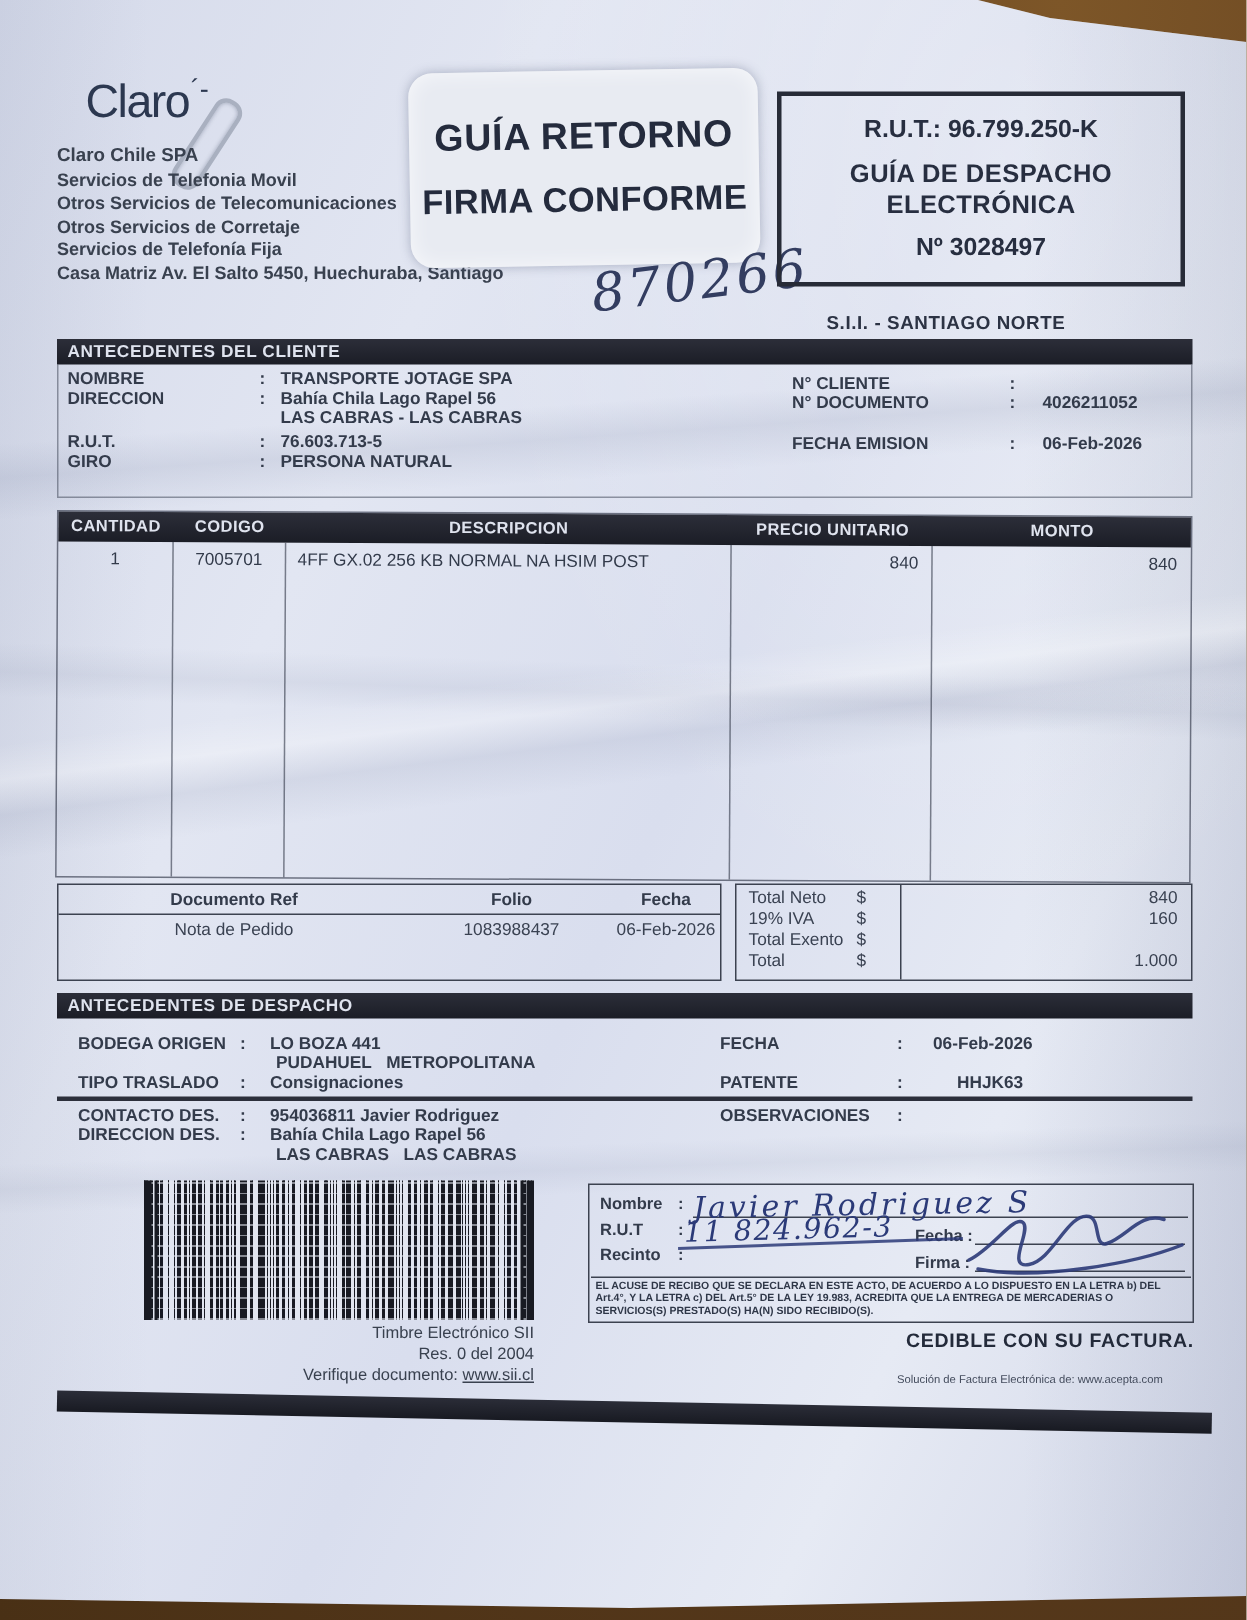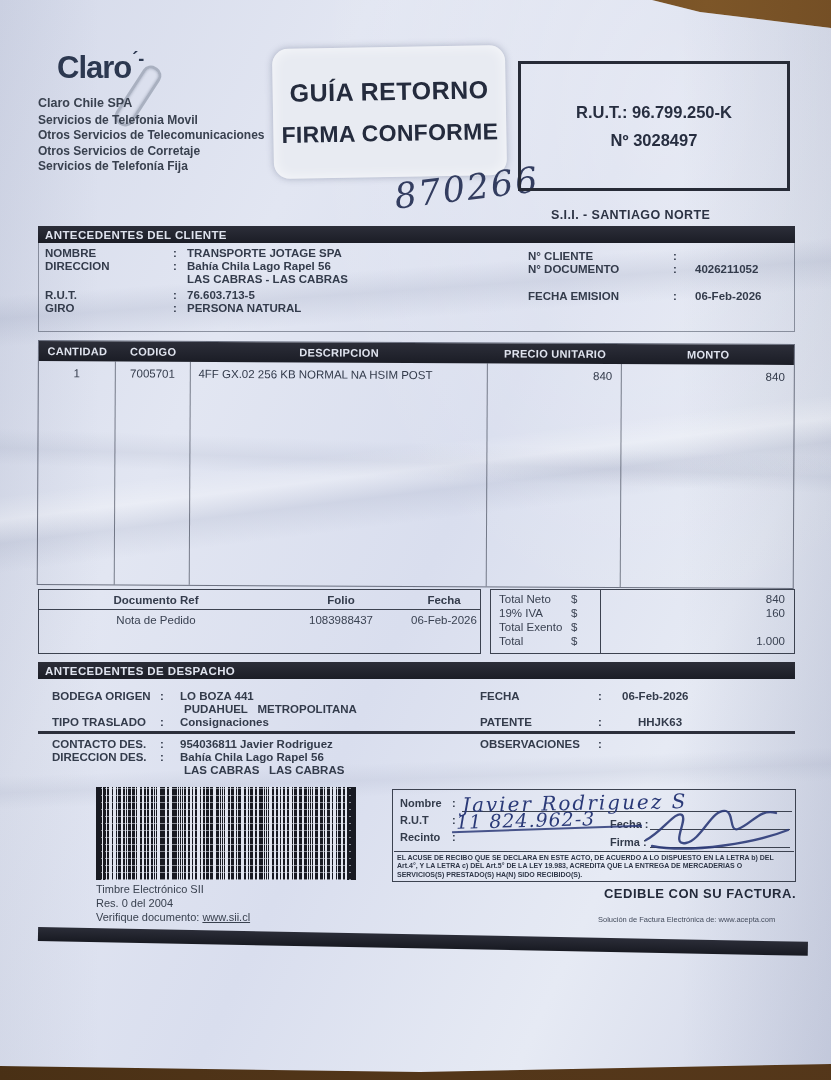--- a/index.html
+++ b/index.html
@@ -20,21 +20,21 @@
       linear-gradient(176deg,transparent 26%,rgba(125,135,165,.16) 28%,transparent 30.5%),
       linear-gradient(173deg,transparent 42%,rgba(255,255,255,.28) 44%,rgba(118,128,158,.13) 46%,transparent 48.5%),
       linear-gradient(2deg,transparent 55.5%,rgba(118,128,158,.11) 57%,transparent 58.8%),
       linear-gradient(178deg,transparent 70%,rgba(118,128,158,.10) 71.5%,transparent 73%),
       linear-gradient(90deg,rgba(110,120,150,.10),transparent 12%,transparent 82%,rgba(110,120,150,.16)),
       radial-gradient(ellipse at 80% 10%,rgba(255,255,255,.30),transparent 38%);
   }
   .abs{position:absolute;}
 
   
-  .logo{left:57px;top:50px;font-size:31px;font-weight:bold;color:#2c3850;letter-spacing:-1px;}
+  .logo{left:57px;top:50px;font-size:31px;font-weight:normal;color:#2c3850;letter-spacing:-1px;}
   .logo .mark{font-size:18px;position:relative;top:-13px;left:1px;letter-spacing:0;}
   .paperclip{left:128px;top:62px;width:14px;height:62px;border:3px solid #99a1b1;border-radius:9px;
     transform:rotate(33deg);opacity:.75;box-shadow:inset 0 0 3px rgba(60,70,95,.5);}
   .company-name{left:38px;top:96px;font-size:12.5px;font-weight:600;color:#39414f;}
   .company-lines{left:38px;top:113px;font-size:12px;font-weight:600;color:#39414f;line-height:15.4px;}
 
   
   .sticker{left:273px;top:47px;width:233px;height:130px;background:#e8ebf2;border-radius:16px;
     transform:rotate(-1deg);box-shadow:0 0 7px rgba(80,90,120,.4), inset 0 0 14px rgba(255,255,255,.7);
     display:flex;flex-direction:column;align-items:center;justify-content:center;gap:14px;}
@@ -99,21 +99,21 @@
   .barcode{left:96px;top:787px;width:260px;height:93px;position:absolute;background-color:#e2e6f0;
     background-image:
       repeating-linear-gradient(0deg,rgba(226,230,240,.55) 0 1px,transparent 1px 7px),
       repeating-linear-gradient(90deg,#181a22 0 1px,transparent 1px 4px),
       repeating-linear-gradient(90deg,transparent 0 2px,#181a22 2px 3px,transparent 3px 7px),
       repeating-linear-gradient(90deg,#181a22 0 2px,transparent 2px 5px,#181a22 5px 6px,transparent 6px 11px);
   }
   .guard{position:absolute;top:0;bottom:0;width:5px;background:#181a22;}
   .guard.gl{left:0;} .guard.gl2{left:7px;width:2px;}
   .guard.gr{right:0;} .guard.gr2{right:7px;width:2px;}
-  .timbre{position:absolute;left:96px;width:260px;text-align:left;font-size:11px;color:#39414f;}
+  .timbre{position:absolute;left:96px;width:260px;text-align:right;font-size:11px;color:#39414f;}
 
   
   .sig-box{left:392px;top:789px;width:404px;height:93px;border:1.5px solid #3c4250;box-sizing:border-box;}
   .sig-label{position:absolute;font-size:11px;font-weight:bold;color:#333b4b;}
   .writeline{position:absolute;height:1px;background:#3c4250;}
   .hw-name{left:462px;top:791px;font-size:20px;letter-spacing:2px;transform:rotate(-1deg);white-space:nowrap;}
   .hw-rut{left:456px;top:809px;font-size:19px;letter-spacing:1px;transform:rotate(-1.5deg);white-space:nowrap;}
   .hw-strike{left:452px;top:828px;width:190px;height:2px;background:#2b3a78;transform:rotate(-2deg);opacity:.85;}
   .legal{left:394px;top:851px;width:400px;font-size:7px;line-height:8.3px;font-weight:600;color:#2f3748;
     border-top:1px solid #3c4250;padding:2px 3px 0 3px;box-sizing:border-box;}
@@ -134,30 +134,35 @@
   <div class="abs logo">
     <span>Claro</span><span class="mark">´-</span>
   </div>
   <div class="abs paperclip"></div>
   <div class="abs company-name">Claro Chile SPA</div>
   <div class="abs company-lines">
     <div>Servicios de Telefonia Movil</div>
     <div>Otros Servicios de Telecomunicaciones</div>
     <div>Otros Servicios de Corretaje</div>
     <div>Servicios de Telefonía Fija</div>
+    <div>Casa Matriz Av. El Salto 5450, Huechuraba, Santiago</div>
   </div>
 
   <div class="abs sticker">
     <div class="l1">GUÍA RETORNO</div>
     <div class="l2">FIRMA CONFORME</div>
   </div>
   <div class="abs hand hand-number">870266</div>
 
   <div class="abs rut-box">
     <div class="r1">R.U.T.: 96.799.250-K</div>
+    <div class="r2">
+      <span>GUÍA DE DESPACHO</span><br>
+      <span>ELECTRÓNICA</span>
+    </div>
     <div class="r3">Nº 3028497</div>
   </div>
   <div class="abs sii">S.I.I. - SANTIAGO NORTE</div>
 
   <div class="abs section-bar" style="top:226px">
     <span>ANTECEDENTES DEL CLIENTE</span>
   </div>
   <div class="abs client-box"></div>
 
   <div class="kv" style="left:45px;top:247px">

